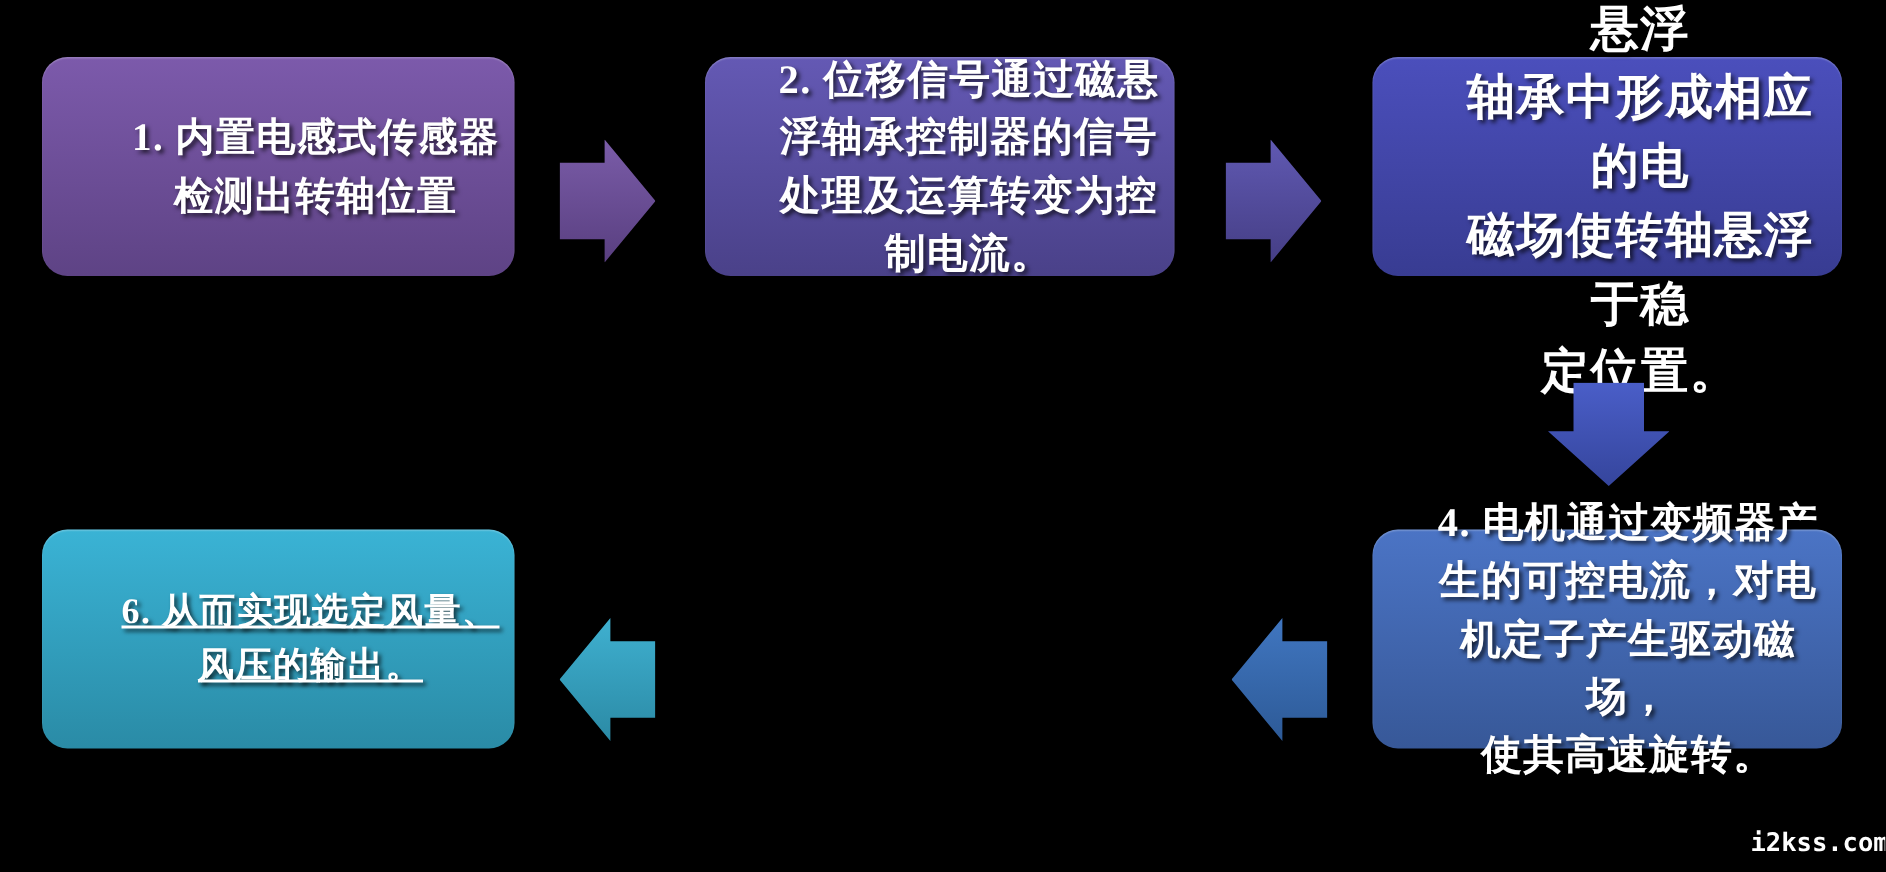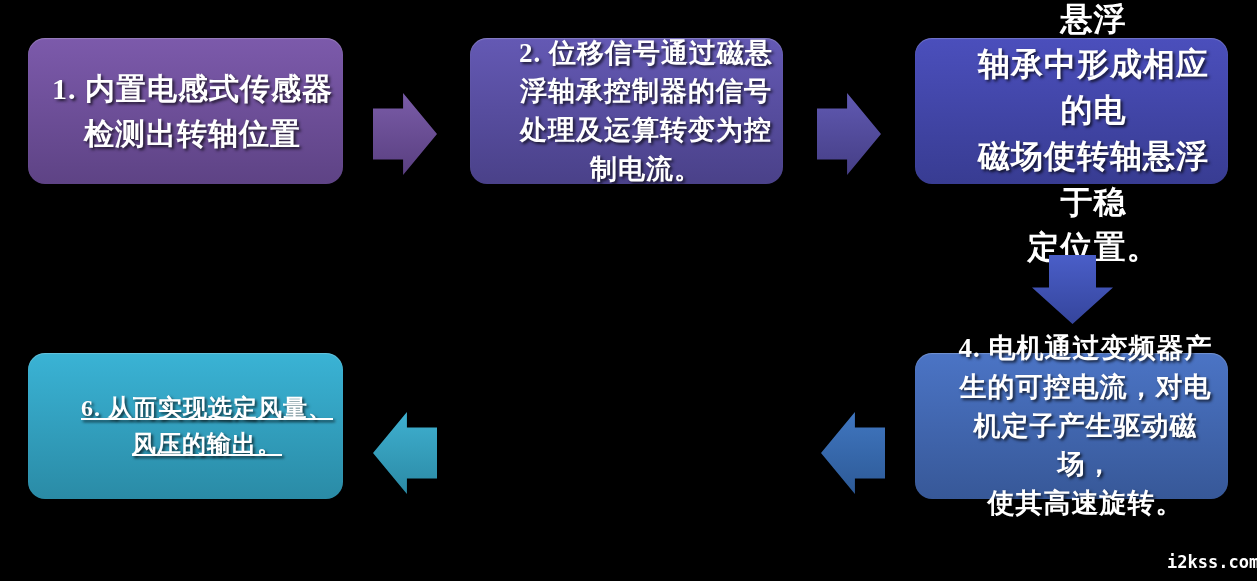--- a/index.html
+++ b/index.html
@@ -35,21 +35,21 @@
     letter-spacing: 1px;
     text-shadow: 2px 2px 3px rgba(0,0,0,0.70);
   }
   #box1 { left: 28px;  top: 38px;  width: 315px; }
   #box2 { left: 470px; top: 38px;  }
   #box3 { left: 915px; top: 38px;  }
   #box4 { left: 915px; top: 353px; }
   #box5 { left: 470px; top: 353px; }
   #box6 { left: 28px;  top: 353px; width: 315px; }
 
-  #box1 .btext { font-size: 30px; line-height: 1.50; }
+  #box1 .btext { font-size: 26px; line-height: 1.50; }
   #box2 .btext { font-size: 27px; line-height: 1.43; }
   #box3 .btext { font-size: 32px; line-height: 1.43; margin-left: 44px; }
   #box4 .btext { font-size: 27px; line-height: 1.43; margin-left: 28px; }
   #box5 .btext { font-size: 28px; line-height: 1.45; }
   #box6 .btext { font-size: 24px; line-height: 1.50; text-decoration: underline; }
 
   .arrow {
     position: absolute;
   }
   .arrow-right {

